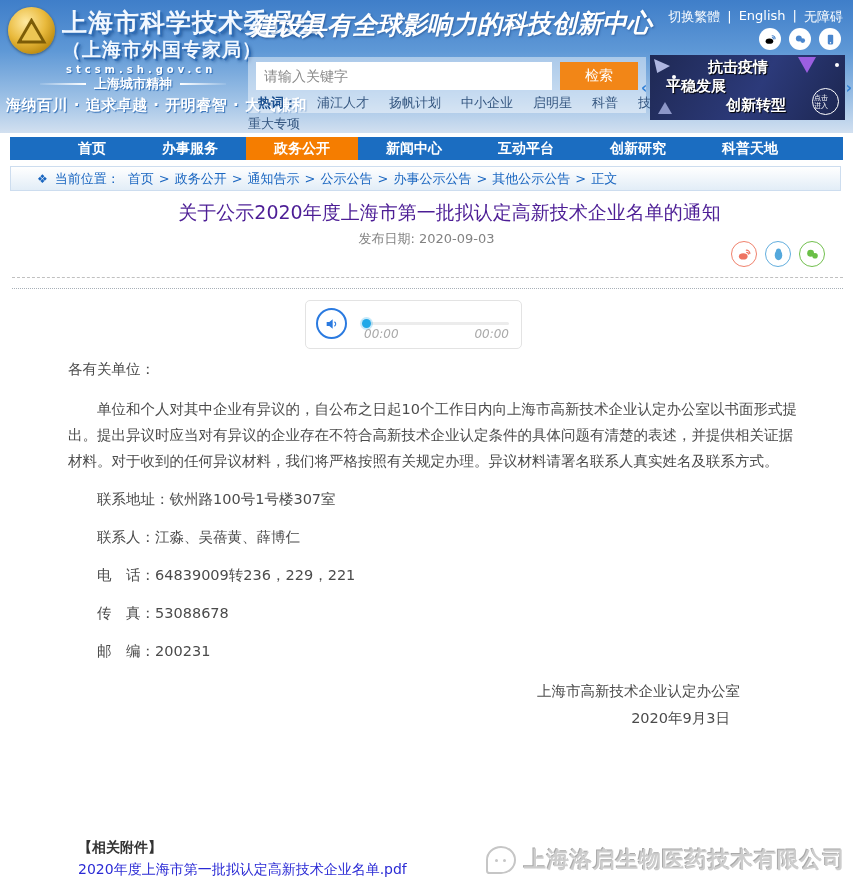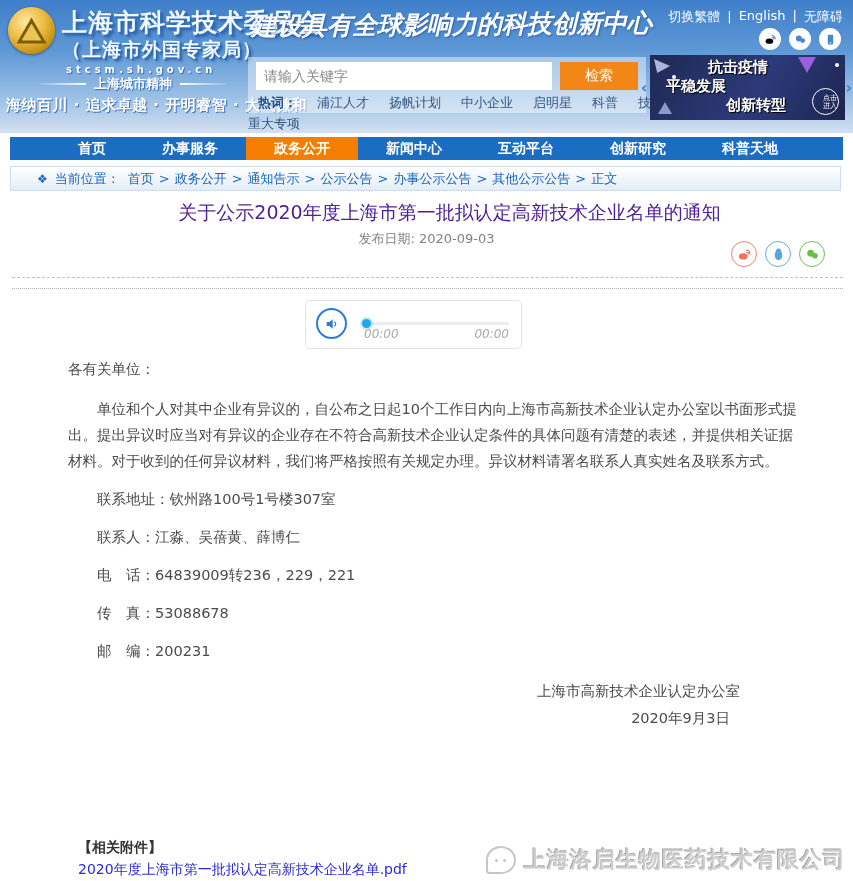--- a/index.html
+++ b/index.html
@@ -47,21 +47,21 @@
   .hot-label{color:#1a4f8f;font-weight:bold;}
   .hot-word{color:#33557f;cursor:pointer;}
   .hot-extra{position:absolute;left:248px;top:115px;font-size:13px;color:#33557f;cursor:pointer;}
 
   .promo{position:absolute;left:650px;top:55px;width:195px;height:65px;cursor:pointer;overflow:hidden;
     background:linear-gradient(120deg,#1f2954 0%,#2c3a7a 55%,#1c2650 100%);}
   .promo .l1{position:absolute;left:58px;top:3px;color:#fff;font-weight:bold;font-size:15px;text-shadow:1px 1px 1px #000;}
   .promo .l2{position:absolute;left:16px;top:22px;color:#fff;font-weight:bold;font-size:15px;text-shadow:1px 1px 1px #000;}
   .promo .l3{position:absolute;left:76px;top:41px;color:#fff;font-weight:bold;font-size:15px;text-shadow:1px 1px 1px #000;}
   .promo .badge{position:absolute;right:6px;bottom:5px;width:25px;height:25px;border:1px solid #fff;border-radius:50%;
-    color:#fff;font-size:7px;line-height:8px;display:flex;align-items:center;justify-content:flex-end;text-align:center;}
+    color:#fff;font-size:7px;line-height:8px;display:flex;align-items:center;justify-content:flex-start;text-align:center;}
   .promo .badge span{width:16px;}
   .tri{position:absolute;}
   .tri.a{left:4px;top:4px;width:16px;height:14px;clip-path:polygon(0 0,100% 50%,20% 100%);background:#aeb6e0;}
   .tri.b{left:148px;top:2px;width:18px;height:16px;clip-path:polygon(0 0,100% 0,50% 100%);background:#9b5fe0;}
   .tri.c{left:8px;bottom:6px;width:14px;height:12px;clip-path:polygon(0 100%,50% 0,100% 100%);background:#8d97c8;}
   .dot{position:absolute;width:4px;height:4px;border-radius:50%;background:#fff;}
   .dot.d1{left:22px;top:20px;}.dot.d2{right:6px;top:8px;}
   .promo-arrow{position:absolute;top:82px;font-size:15px;font-weight:bold;color:#2f7fd6;cursor:pointer;line-height:12px;}
   .promo-prev{left:641px;}.promo-next{right:1px;}
 

